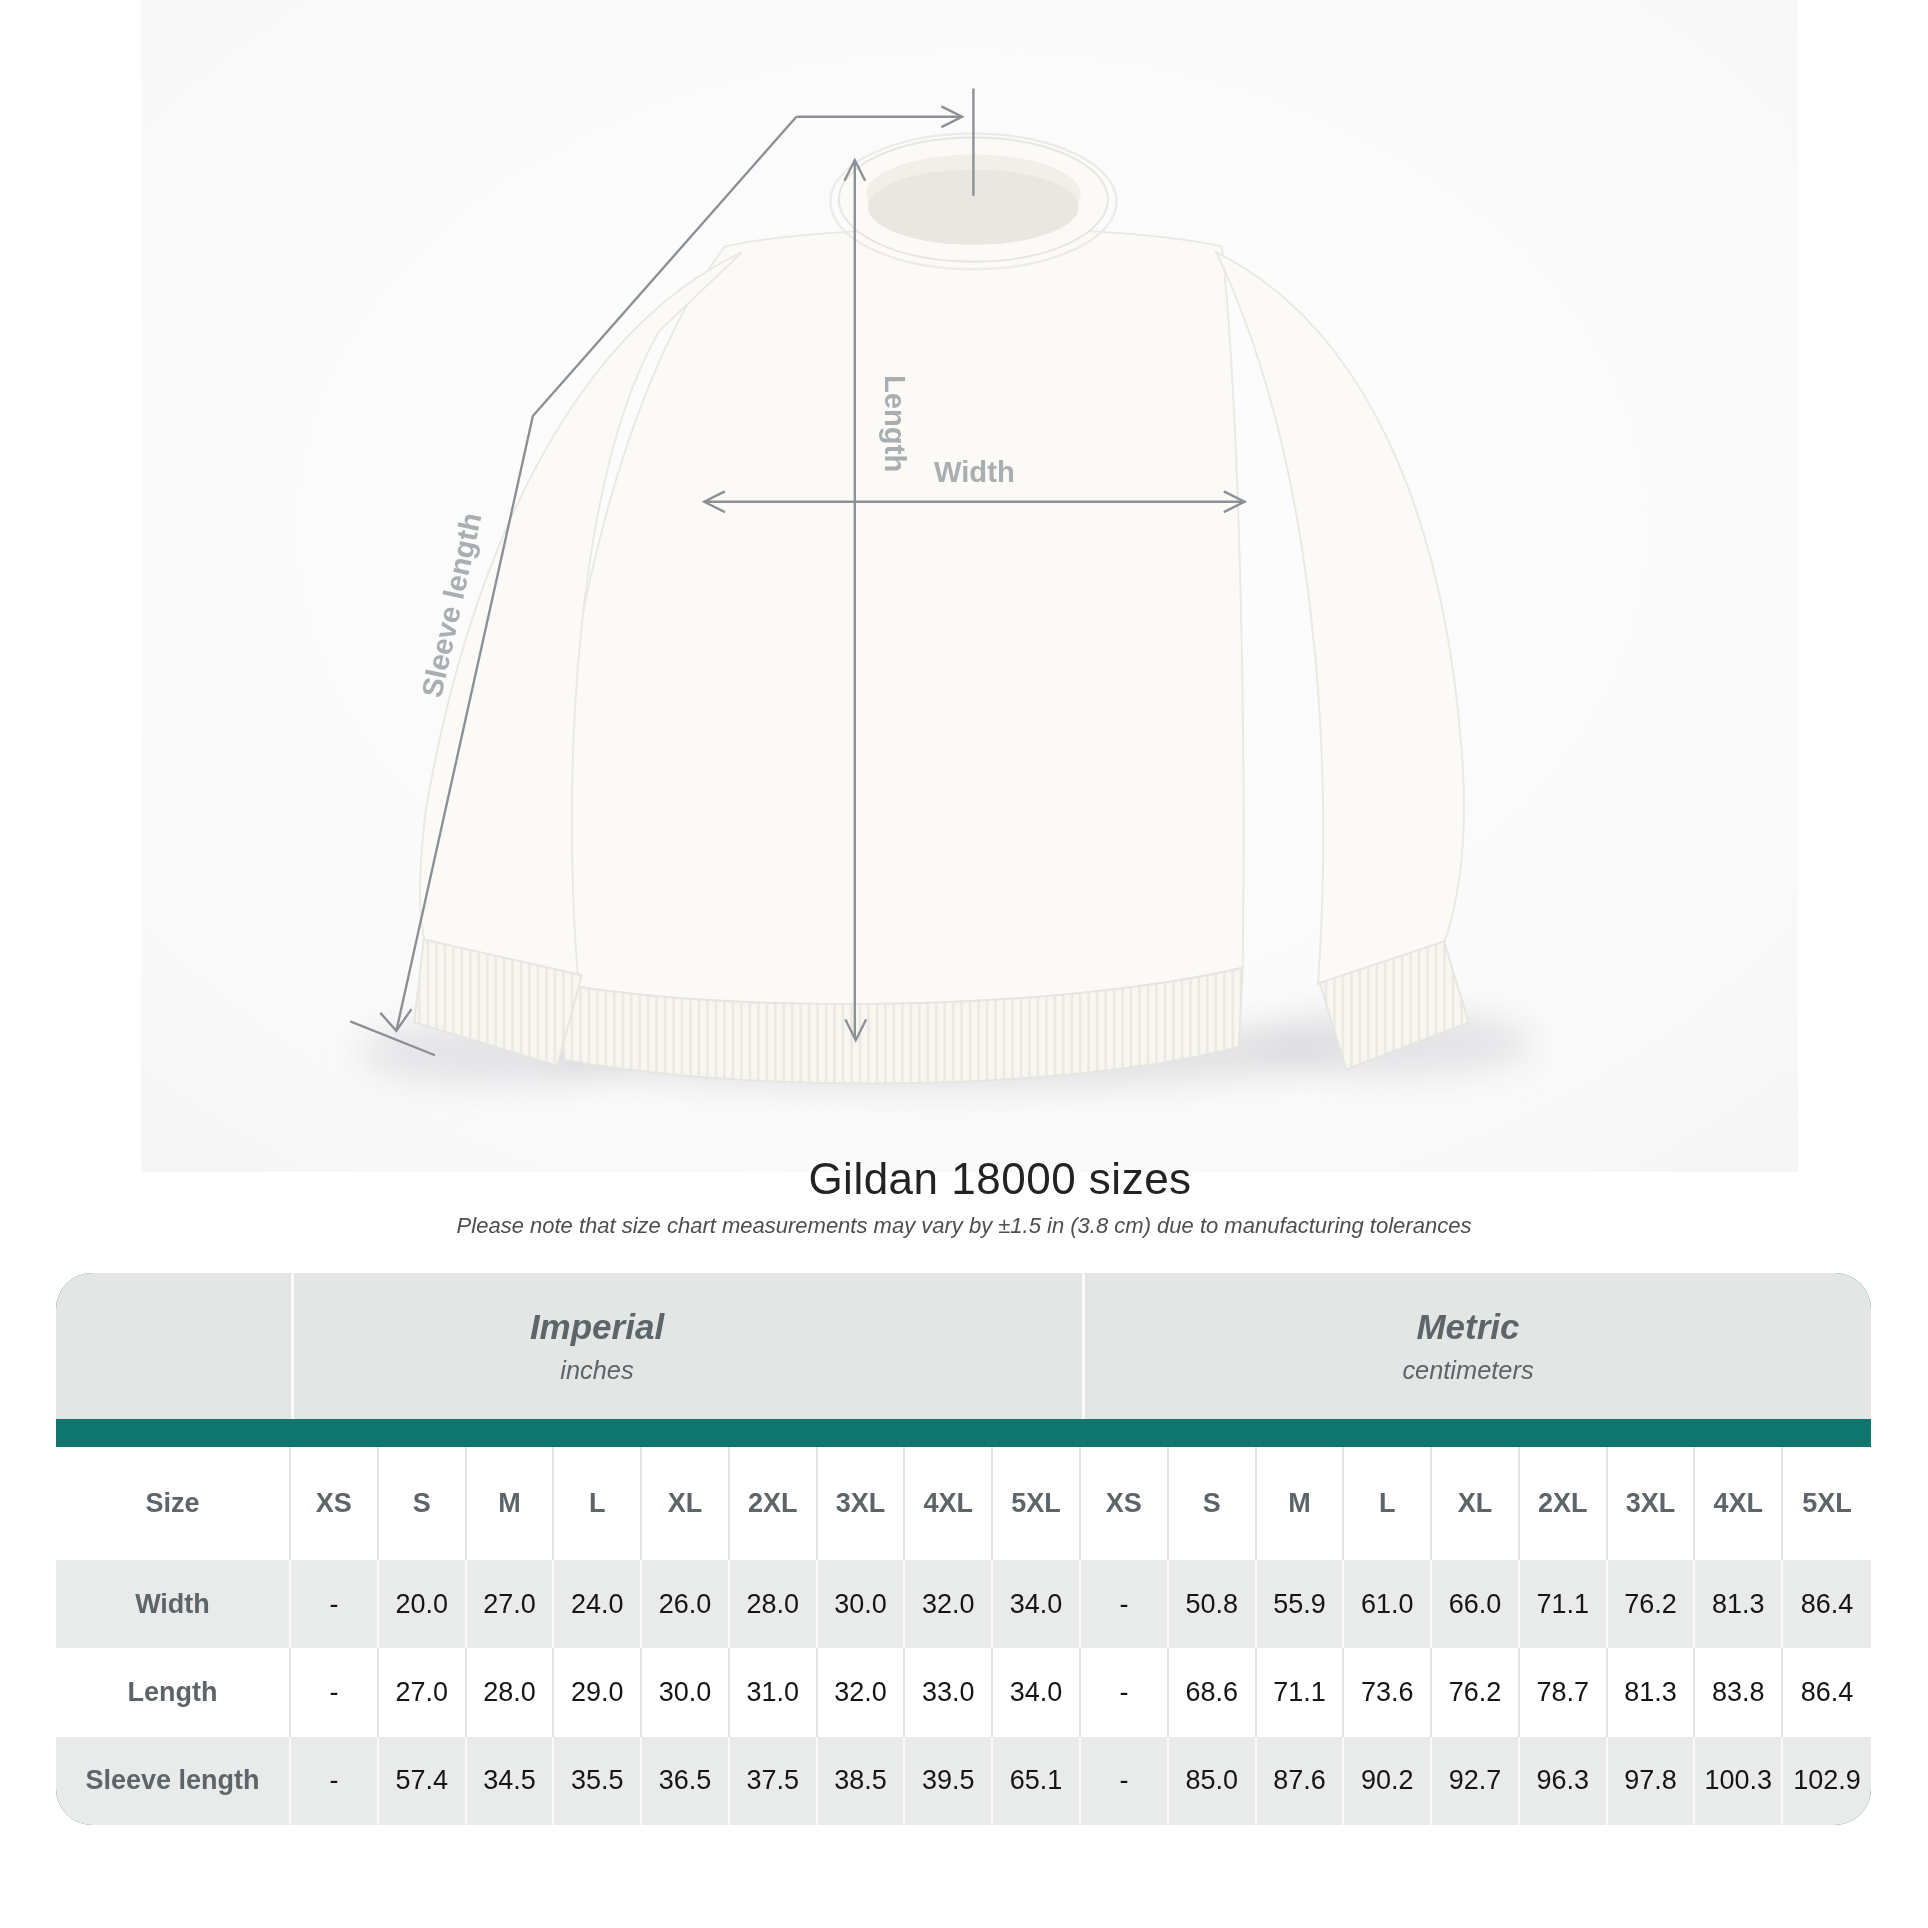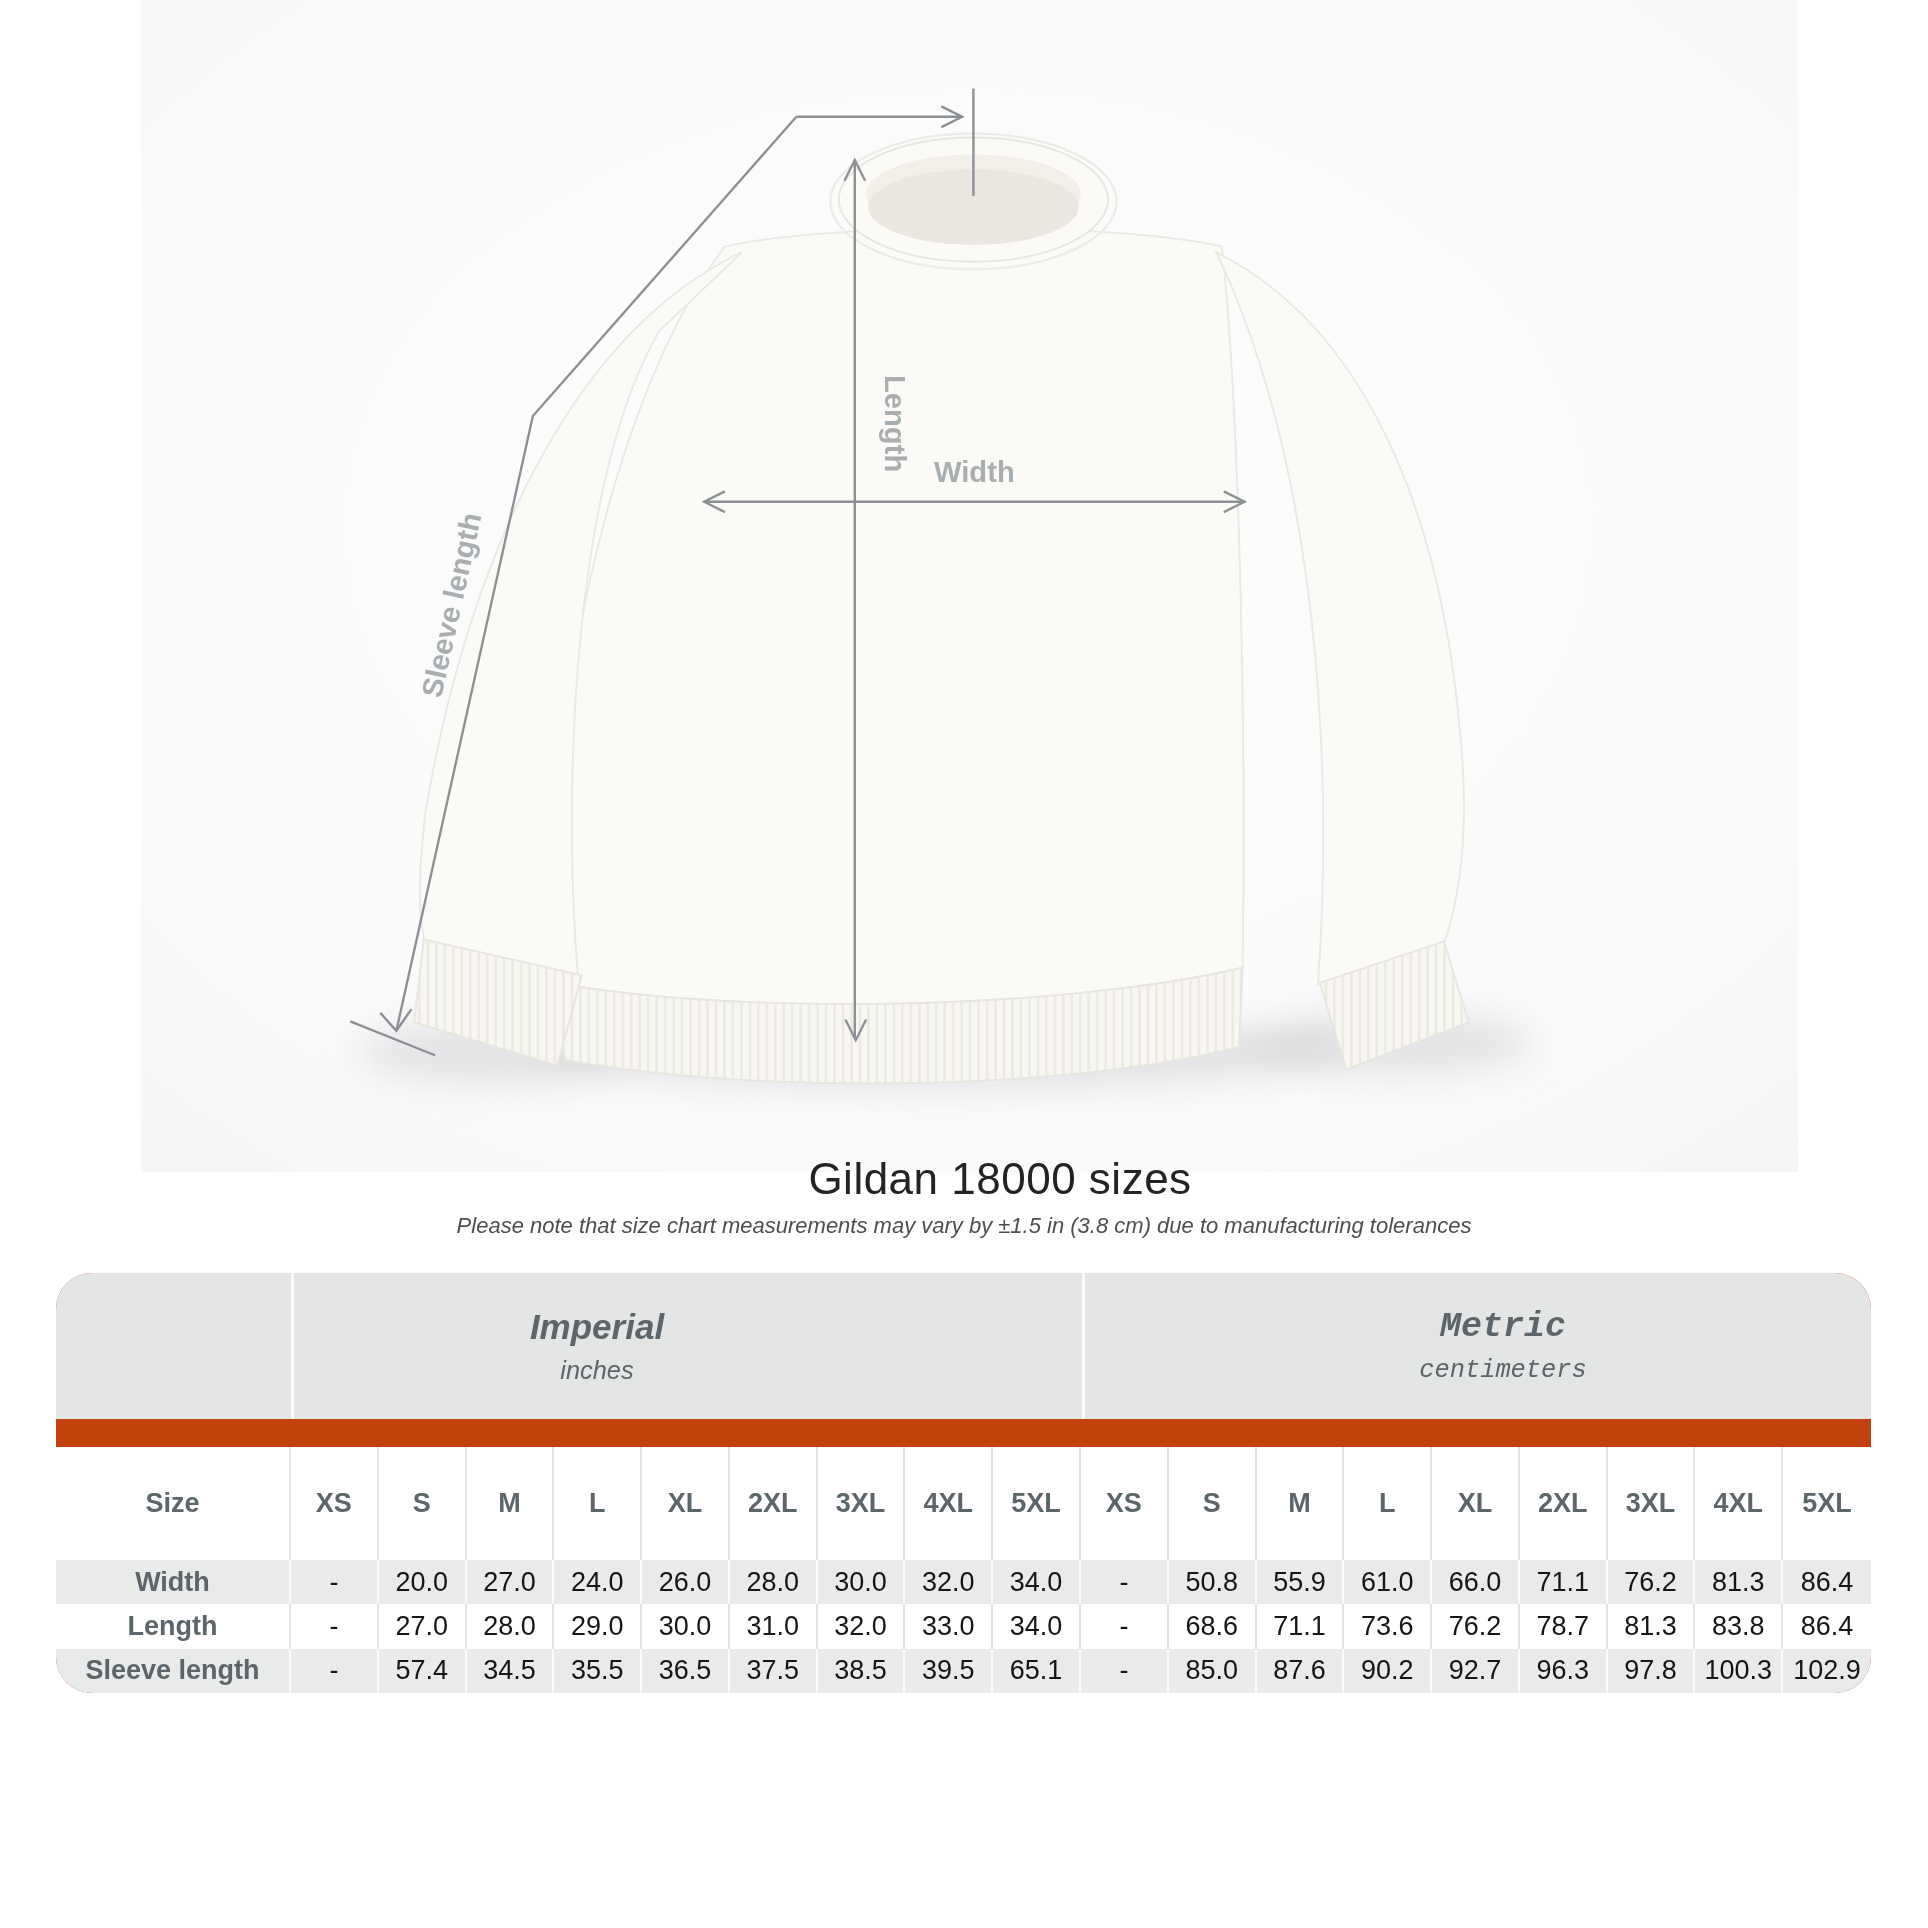--- a/index.html
+++ b/index.html
@@ -3,26 +3,26 @@
 <meta charset="utf-8">
 <style>
   html,body{margin:0;padding:0;background:#ffffff;}
   #canvas{position:relative;width:1928px;height:1928px;background:#ffffff;
           font-family:"Liberation Sans",sans-serif;overflow:hidden;}
   .photo{position:absolute;left:0;top:0;}
   .title{position:absolute;top:1154px;left:0;width:1928px;text-align:center;
          font-size:44px;font-weight:normal;color:#232323;letter-spacing:0.5px;padding-left:36px;}
   .subtitle{position:absolute;top:1213px;left:0;width:1928px;text-align:center;
          font-size:22px;font-style:italic;color:#4e4e4e;}
-  .size-table{position:absolute;left:56px;top:1273px;width:1815px;height:420px;
-         border-radius:36px;overflow:hidden;background:#c2410c;}
+  .size-table{position:absolute;left:56px;top:1273px;width:1815px;height:552px;
+         border-radius:36px;overflow:hidden;background:#0f766e;}
   .band{position:absolute;top:0;left:0;width:100%;height:146px;background:#e4e5e5;}
   .unit{position:absolute;top:0;text-align:center;transform:translateX(-50%);}
   .u-imp{left:541px;}
-  .u-met{left:1447px;font-family:Liberation Mono, monospace;}
+  .u-met{left:1412px;}
   .unit-name{margin-top:34px;font-size:35px;font-weight:bold;font-style:italic;color:#5c6569;}
   .unit-sub{margin-top:9.4px;font-size:25.4px;font-style:italic;color:#5c6569;}
   .vline{position:absolute;top:0;width:2.8px;height:146px;background:#fbfbfc;}
   .vl1{left:235px;}
   .vl2{left:1026px;}
   .grid-rows{position:absolute;top:146px;left:0;right:0;bottom:0;display:flex;flex-direction:column;}
   .trow{display:grid;grid-template-columns:235px repeat(18,1fr);}
   .trow.head{height:113px;background:#ffffff;margin-top:28px;}
   .trow.data{flex:1;}
   .row-gray{background:#e9eaea;}

